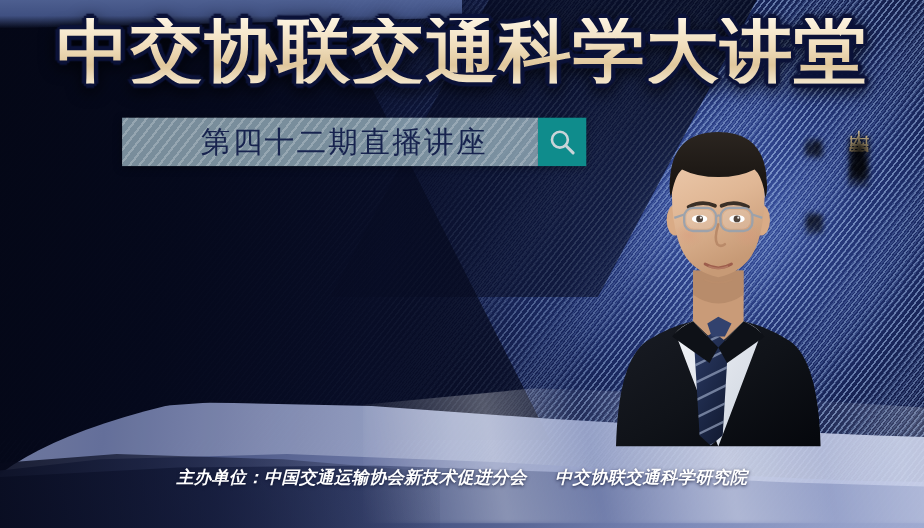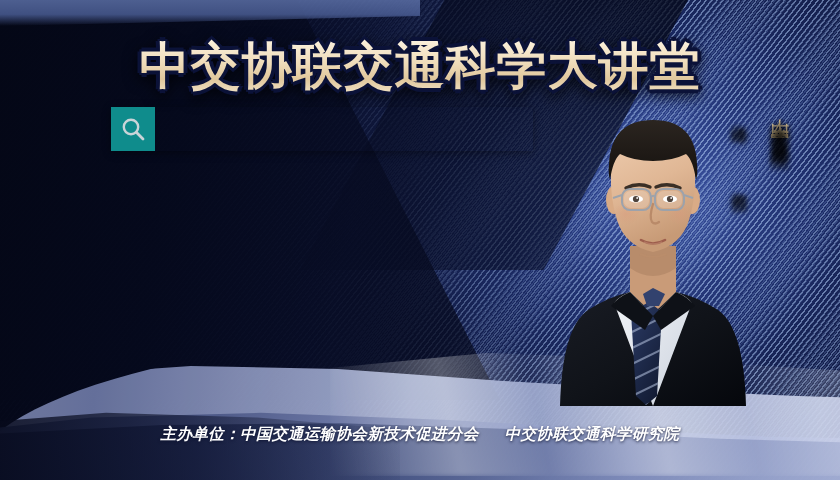--- a/index.html
+++ b/index.html
@@ -125,35 +125,34 @@
     position: absolute; left: -20px; bottom: 0; width: 420px; height: 120px;
     background: linear-gradient(80deg, rgba(6,9,26,0.85) 0%, rgba(10,15,40,0.55) 50%, rgba(12,18,46,0) 100%);
     clip-path: polygon(0% 52%, 30% 44%, 66% 48%, 100% 58%, 100% 100%, 0% 100%);
   }
 
   
   .main-title {
     position: absolute;
     left: 0; right: 0; top: 16px;
     text-align: center;
-    font-size: 50px;
+    font-size: 66px;
     line-height: 60px;
     font-weight: 700;
     letter-spacing: 1px;
     color: #ecdcbd;
     font-family: "DejaVu Sans", "Liberation Sans", sans-serif;
     background: linear-gradient(180deg, #fdf4e2 0%, #efdcba 45%, #e0c79c 72%, #f3e6cc 100%);
     -webkit-background-clip: text;
     background-clip: text;
     -webkit-text-fill-color: transparent;
     filter: drop-shadow(2px 2px 0 #0b1238) drop-shadow(-2px 2px 0 #0b1238)
             drop-shadow(2px -2px 0 #0b1238) drop-shadow(-2px -2px 0 #0b1238)
             drop-shadow(0 4px 7px rgba(0,0,0,0.65));
     white-space: nowrap;
-    margin-top: 20px;
   }
 
   
   .subtitle-bar {
     position: absolute;
     left: 111px; top: 107px;
     width: 422px; height: 44px;
     display: flex;
     align-items: stretch;
     box-shadow: 0 2px 8px rgba(0,0,0,0.35);
@@ -435,20 +434,23 @@
       <path d="M93 144 q12 7 24 0" stroke="#9d5d4c" stroke-width="2.6" fill="none" stroke-linecap="round"></path>
       <path d="M96 146 q9 4 18 0" stroke="#c08a72" stroke-width="1.4" fill="none" opacity="0.6"></path>
 
       <path d="M92 158 q13 6 26 0" stroke="#bb8d6c" stroke-width="2" fill="none" opacity="0.5"></path>
     </svg>
   </div>
 
   <div class="main-title">中交协联交通科学大讲堂</div>
 
   <div class="subtitle-bar">
+    <div class="subtitle-fill">
+      <span class="subtitle-text">第四十二期直播讲座</span>
+    </div>
     <div class="subtitle-search">
       <span>
         <svg width="28" height="28" viewBox="0 0 28 28" xmlns="http://www.w3.org/2000/svg" aria-hidden="true">
           <circle cx="12" cy="12" r="7.2" fill="none" stroke="#c9d4d8" stroke-width="2.4"></circle>
           <line x1="17.3" y1="17.3" x2="24" y2="24" stroke="#c9d4d8" stroke-width="2.8" stroke-linecap="round"></line>
         </svg>
       </span>
     </div>
   </div>
 

